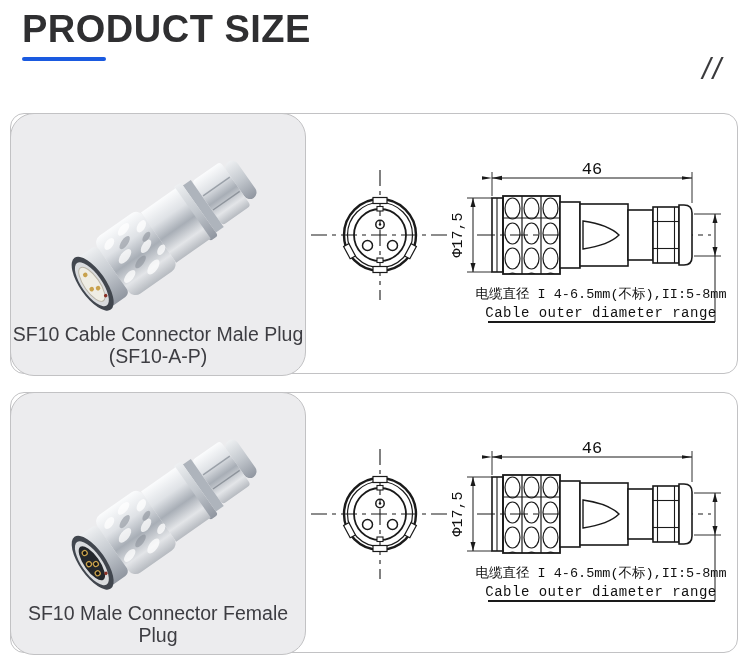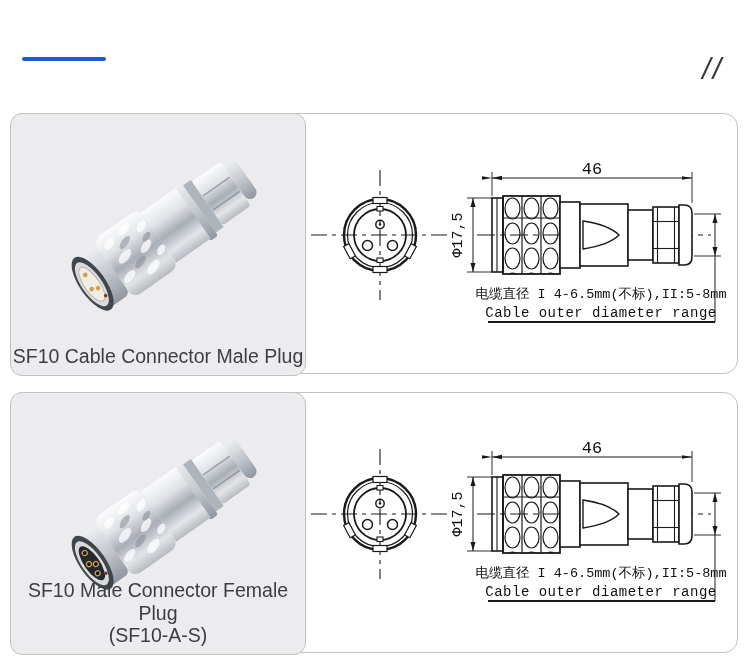--- a/index.html
+++ b/index.html
@@ -27,21 +27,21 @@
   
   .panel {
     position:absolute; left:10px; width:728px; height:261px;
     border:1px solid #c2c2c4; border-radius:14px; background:#ffffff;
   }
   .panel.first  { top:113px; }
   .panel.second { top:392px; }
   .photo-box {
     position:absolute; left:-1px; top:-1px;
     width:296px; height:263px;
-    background:#ececee; border:1px solid #c2c2c4; border-radius:12px;
+    background:#ececee; border:1px solid #c2c2c4; border-radius:24px;
     overflow:hidden;
   }
   .photo-svg {
     position:absolute; left:28px; top:6px; width:240px; height:230px;
   }
   .caption {
     position:absolute; left:0; right:0; bottom:7px;
     text-align:center; color:#3d3d42;
     font-size:19.5px; line-height:1.16; font-weight:400;
   }
@@ -175,39 +175,41 @@
         <ellipse cx="90" cy="130" rx="8" ry="3.5" transform="rotate(-18 90 130)"></ellipse>
         <ellipse cx="110" cy="112" rx="6" ry="3" transform="rotate(-22 110 112)"></ellipse>
       </g>
       <rect x="36" y="89" width="26" height="62" rx="6" fill="url(#metalV2)"></rect>
     </g>
   </defs>
 </svg>
 
 <div class="page">
 
+  <h1 class="page-title">PRODUCT SIZE</h1>
   <div class="title-underline" style="background: rgb(26, 90, 224);"></div>
   <div class="slashes">//</div>
 
   <section class="panel first">
     <div class="photo-box">
       <svg class="photo-svg" viewBox="0 0 240 240">
         <g transform="rotate(-35 124 122)">
           <use href="#conn-body"></use>
           <ellipse cx="36" cy="120" rx="13.5" ry="33" fill="#41464e"></ellipse>
           <ellipse cx="35" cy="120" rx="10.5" ry="27" fill="#d9dbde"></ellipse>
           <ellipse cx="35" cy="120" rx="8" ry="21" fill="#efede4" stroke="#b9b4a6" stroke-width="1"></ellipse>
           <circle cx="35" cy="108" r="2.4" fill="#c9a24d"></circle>
           <circle cx="32" cy="124" r="2.4" fill="#c9a24d"></circle>
           <circle cx="38" cy="127" r="2.4" fill="#c9a24d"></circle>
           <circle cx="40" cy="138" r="1.8" fill="#8a2f24"></circle>
         </g>
       </svg>
       <div class="caption">
         <div>SF10 Cable Connector Male Plug</div>
+        <div>(SF10-A-P)</div>
       </div>
     </div>
     <svg class="drawing" viewBox="0 0 728 261">
       <use href="#techdraw"></use>
       <text class="dimtext" x="581" y="60" text-anchor="middle">46</text>
       <text class="phitext" transform="translate(451 121) rotate(-90)" text-anchor="middle">Φ17,5</text>
       <text class="cn-note" x="590" y="184" text-anchor="middle">电缆直径  I  4-6.5mm(不标),II:5-8mm</text>
       <text class="en-note" x="590" y="203" text-anchor="middle">Cable outer diameter range</text>
     </svg>
   </section>
@@ -222,21 +224,20 @@
           <ellipse cx="35" cy="120" rx="8" ry="21" fill="#24272c"></ellipse>
           <circle cx="35" cy="107" r="2.6" fill="#141414" stroke="#c9a24d" stroke-width="1.3"></circle>
           <circle cx="32" cy="119" r="2.6" fill="#141414" stroke="#c9a24d" stroke-width="1.3"></circle>
           <circle cx="38" cy="123" r="2.6" fill="#141414" stroke="#c9a24d" stroke-width="1.3"></circle>
           <circle cx="34" cy="132" r="2.6" fill="#141414" stroke="#c9a24d" stroke-width="1.3"></circle>
           <circle cx="41" cy="137" r="1.8" fill="#8a2f24"></circle>
         </g>
       </svg>
       <div class="caption">
         <div>SF10 Male Connector Female Plug</div>
-        <div>(SF10-A-S)</div>
       </div>
     </div>
     <svg class="drawing" viewBox="0 0 728 261">
       <use href="#techdraw"></use>
       <text class="dimtext" x="581" y="60" text-anchor="middle">46</text>
       <text class="phitext" transform="translate(451 121) rotate(-90)" text-anchor="middle">Φ17,5</text>
       <text class="cn-note" x="590" y="184" text-anchor="middle">电缆直径  I  4-6.5mm(不标),II:5-8mm</text>
       <text class="en-note" x="590" y="203" text-anchor="middle">Cable outer diameter range</text>
     </svg>
   </section>

